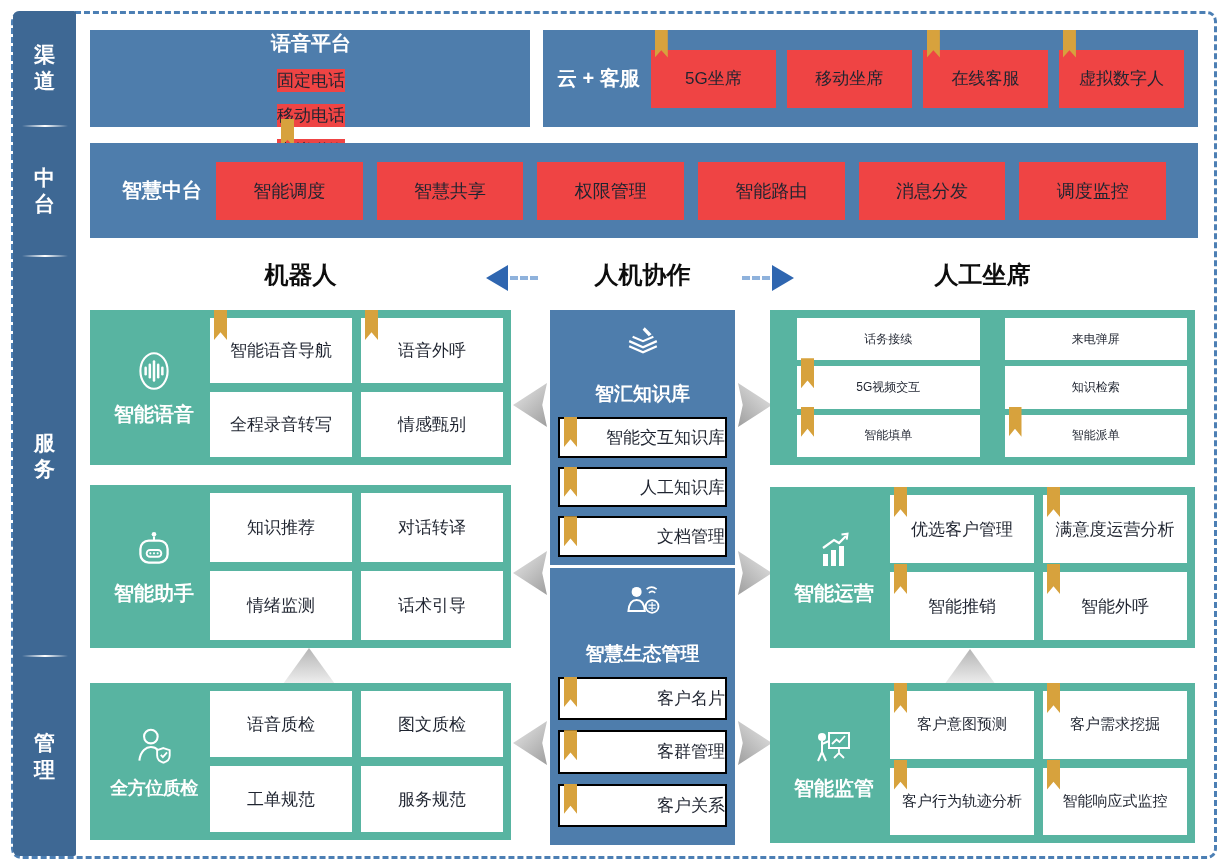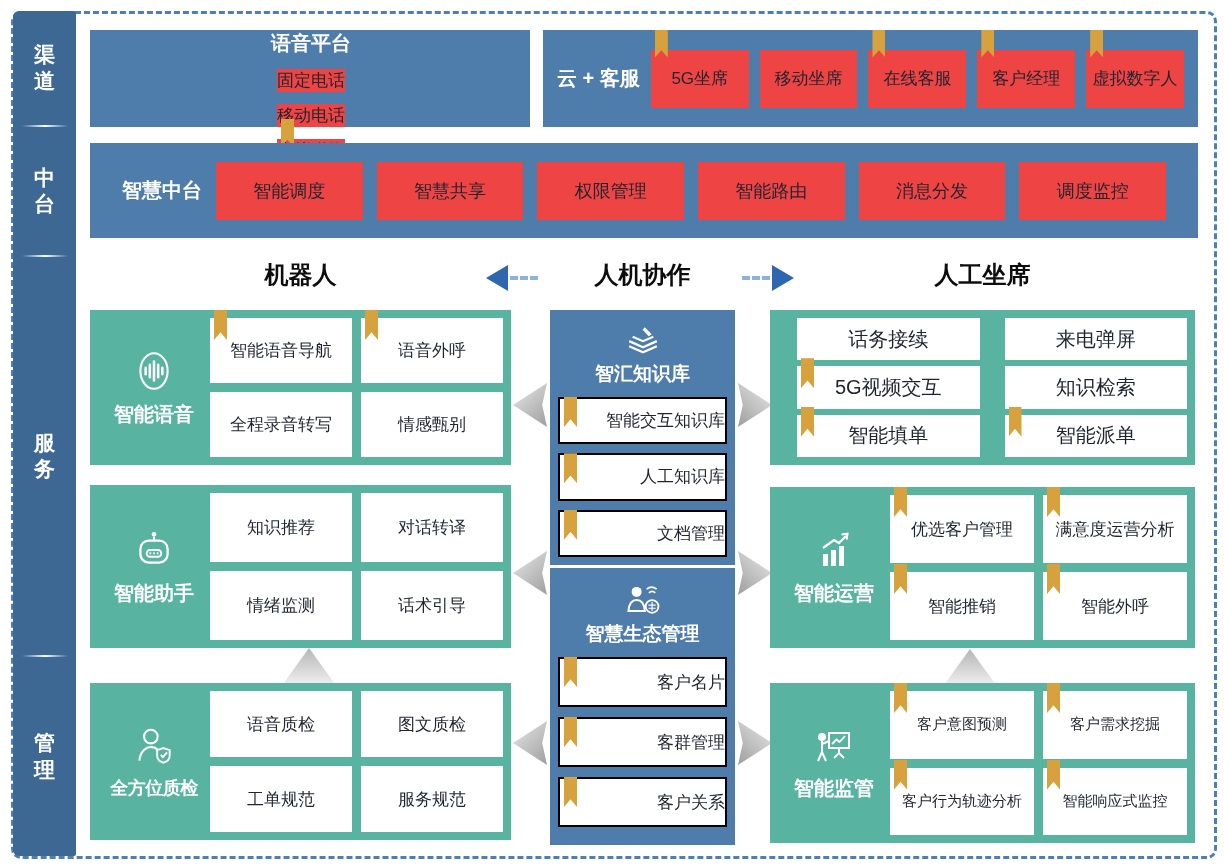--- a/index.html
+++ b/index.html
@@ -53,31 +53,31 @@
   .gtitle{color:#fff;font-weight:bold;font-size:20px;white-space:nowrap;}
   .gtitle.long{font-size:18px;letter-spacing:-0.5px;}
   .ggrid{flex:1;display:grid;grid-template-columns:1fr 1fr;gap:9px;}
   .gbox{position:relative;background:#fff;display:flex;align-items:center;justify-content:center;
         font-size:17px;color:#1f2430;white-space:nowrap;}
   #gsec-voice{left:90px;top:310px;width:421px;height:155px;}
   #gsec-assist{left:90px;top:485px;width:421px;height:163px;}
   #gsec-qc{left:90px;top:683px;width:421px;height:157px;}
   #gsec-accept{left:770px;top:310px;width:425px;height:155px;}
   #gsec-accept .ggrid{gap:6px;}
-  #gsec-accept .gbox{font-size:20px;margin-left:19px;}
+  #gsec-accept .gbox{font-size:12px;margin-left:19px;}
   #gsec-ops{left:770px;top:487px;width:425px;height:161px;}
   #gsec-super{left:770px;top:683px;width:425px;height:160px;}
   #gsec-super .gbox{font-size:15px;}
 
   
   .csec{position:absolute;left:550px;width:185px;background:#4e7dac;display:flex;flex-direction:column;
         padding:8px;box-sizing:border-box;z-index:2;}
   #csec-kb{top:310px;height:255px;}
   #csec-eco{top:568px;height:277px;}
-  .chead{display:flex;flex-direction:column;align-items:center;justify-content:center;gap:0;padding:5px 0 10px;}
+  .chead{display:flex;flex-direction:column;align-items:center;justify-content:center;gap:20px;padding:5px 0 10px;}
   .ctitle{color:#fff;font-weight:bold;font-size:19px;white-space:nowrap;}
   .citem{position:relative;background:#ffffff;border:2px solid #000000;display:flex;align-items:center;
          justify-content:flex-end;font-size:17px;color:#1f2430;height:44px;margin-bottom:9px;white-space:nowrap;}
   .citem:last-child{margin-bottom:0;}
   #csec-eco .citem{height:46px;margin-bottom:10px;}
 
   
   .chev{position:absolute;width:34px;height:44px;z-index:1;}
   .chev.l{background:linear-gradient(135deg,#e9e9e9,#9e9e9e);clip-path:polygon(100% 0,0 50%,100% 100%,86% 50%);}
   .chev.r{background:linear-gradient(225deg,#e9e9e9,#9e9e9e);clip-path:polygon(0 0,100% 50%,0 100%,14% 50%);}
@@ -133,24 +133,20 @@
     <div class="band-box">
       <span class="bm above"></span>
       <span>5G坐席</span>
     </div>
     <div class="band-box">
       <span>移动坐席</span>
     </div>
     <div class="band-box">
       <span class="bm above"></span>
       <span>在线客服</span>
-    </div>
-    <div class="band-box">
-      <span class="bm above"></span>
-      <span>客户经理</span>
     </div>
     <div class="band-box">
       <span class="bm above"></span>
       <span>虚拟数字人</span>
     </div>
   </div>
 
   <div class="band" id="band-mid">
     <span class="band-title">智慧中台</span>
     <div class="band-box">

